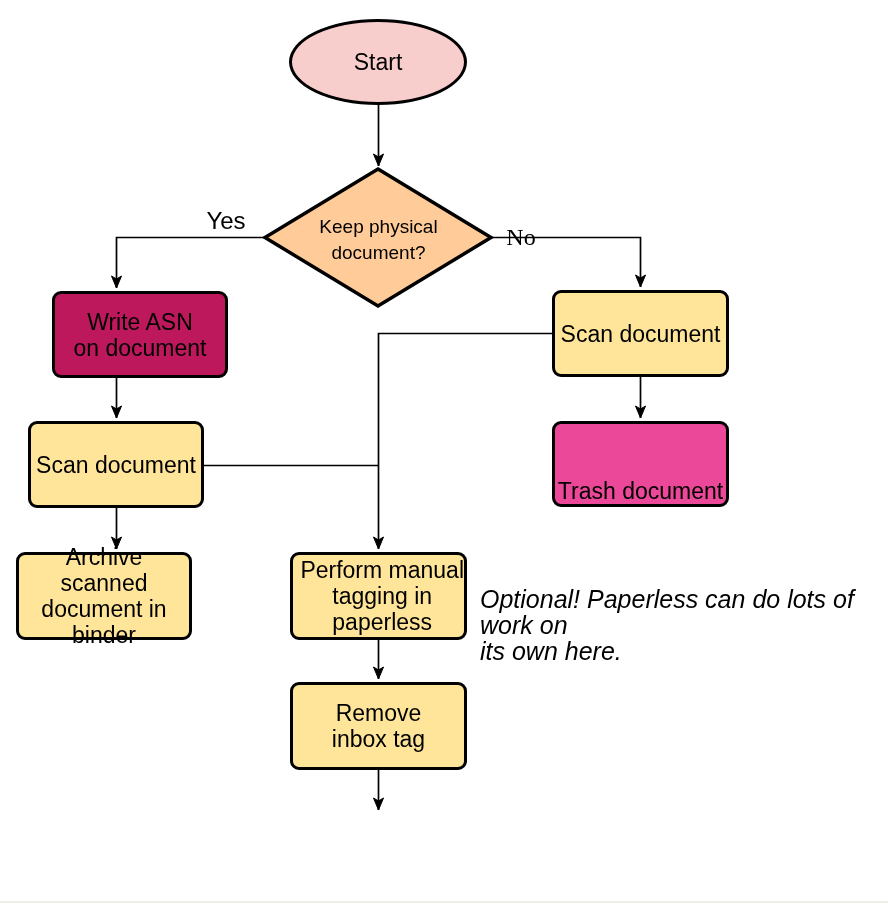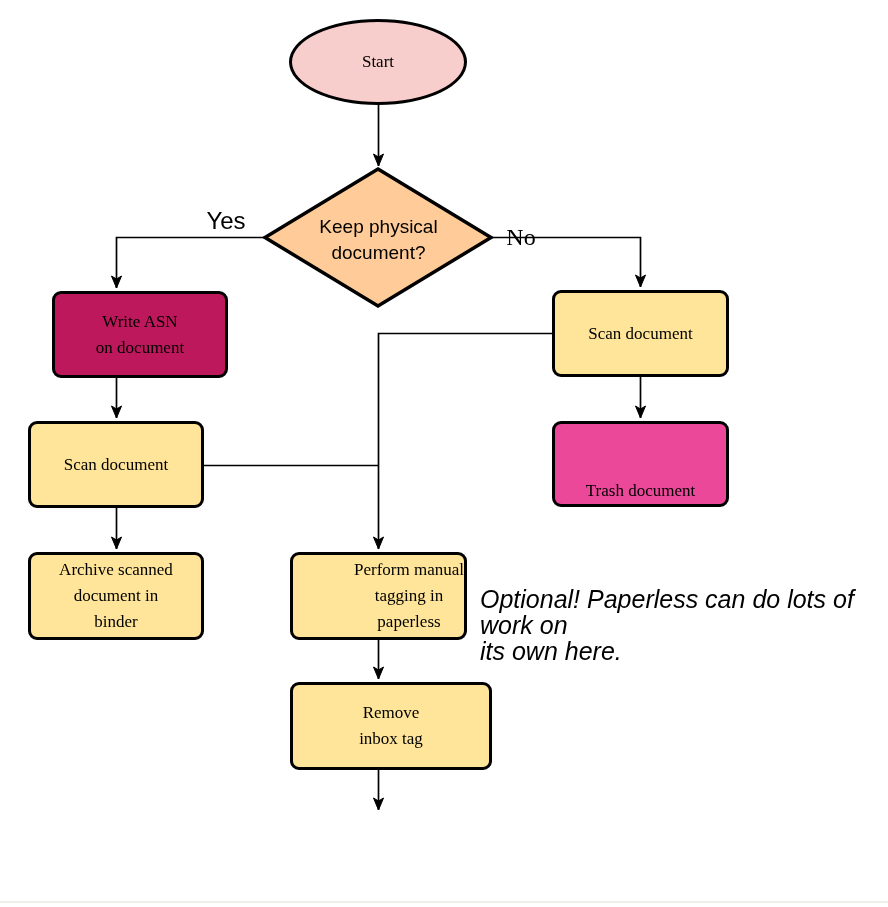--- a/index.html
+++ b/index.html
@@ -28,23 +28,22 @@
   }
   .node {
     position: absolute;
     box-sizing: border-box;
     display: flex;
     align-items: center;
     justify-content: center;
     text-align: center;
     white-space: pre-line;
     border: 3px solid #000000;
-    font-size: 17px;
+    font-size: 23px;
     line-height: 26px;
-    font-family: Liberation Serif, serif;
   }
   .process { border-radius: 9px; }
   .terminal { border-radius: 50%; }
   .decision-label {
     position: absolute;
     display: flex;
     align-items: center;
     justify-content: center;
     text-align: center;
     white-space: pre-line;
@@ -113,21 +112,21 @@
 
   <div class="node process" style="left: 28px; top: 291px; width: 176px; height: 87px; background-color: #be185d; border-color: rgb(0, 0, 0); margin-left: 24px;">
     <span>Write ASN
 on document</span>
   </div>
 
   <div class="node process" style="left: 28px; top: 421px; width: 176px; height: 87px; background-color: rgb(255, 229, 153); border-color: rgb(0, 0, 0);">
     <span>Scan document</span>
   </div>
 
-  <div class="node process" style="left: 28px; top: 552px; width: 176px; height: 88px; background-color: rgb(255, 229, 153); border-color: rgb(0, 0, 0); align-items: center;">
+  <div class="node process" style="left: 16px; top: 552px; width: 176px; height: 88px; background-color: rgb(255, 229, 153); border-color: rgb(0, 0, 0); align-items: center;">
     <span>Archive scanned
 document in
 binder</span>
   </div>
 
   <div class="node process" style="left: 552px; top: 290px; width: 177px; height: 87px; background-color: rgb(255, 229, 153); border-color: rgb(0, 0, 0);">
     <span>Scan document</span>
   </div>
 
   <div class="node process" style="left: 552px; top: 421px; width: 177px; height: 86px; background-color: #ec4899; border-color: rgb(0, 0, 0); align-items: flex-end;">
@@ -136,21 +135,21 @@
 
   <div class="node process" style="left: 290px; top: 552px; width: 177px; height: 88px; background-color: rgb(255, 229, 153); border-color: rgb(0, 0, 0); justify-content: flex-end;">
     <span>Perform manual
 tagging in
 paperless</span>
   </div>
 
   <div class="annotation" style="left:480px; top:586px; width:404px;">Optional! Paperless can do lots of work on
 its own here.</div>
 
-  <div class="node process" style="left: 290px; top: 682px; width: 202px; height: 88px; background-color: rgb(255, 229, 153); border-color: rgb(0, 0, 0);">
+  <div class="node process" style="left: 290px; top: 682px; width: 177px; height: 88px; background-color: rgb(255, 229, 153); border-color: rgb(0, 0, 0);">
     <span>Remove
 inbox tag</span>
   </div>
 
 
   <div class="footer-rule" style="background-color: rgb(240, 238, 232);"></div>
 
 </div>
 
 </body></html>

